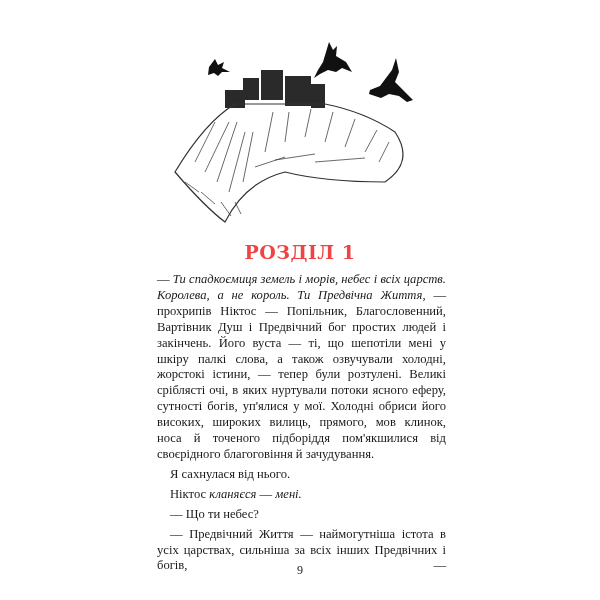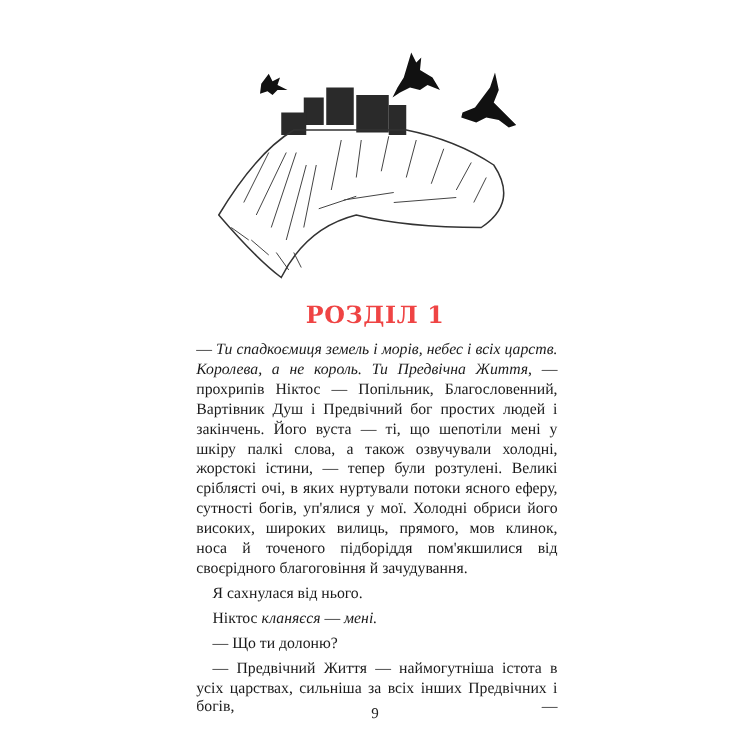--- a/index.html
+++ b/index.html
@@ -44,17 +44,17 @@
 <div class="chapter-title">РОЗДІЛ 1</div>
 
 <div class="text-block">
   <p>
     <span>— </span><i>Ти спадкоємиця земель і морів, небес і всіх царств. Королева, а не король. Ти Предвічна Життя</i><span>, — прохрипів Ніктос — Попільник, Благословенний, Вартівник Душ і Предвічний бог простих людей і закінчень. Його вуста — ті, що шепотіли мені у шкіру палкі слова, а також озвучували холодні, жорстокі істини, — тепер були розтулені. Великі сріблясті очі, в яких нуртували потоки ясного еферу, сутності богів, уп'ялися у мої. Холодні обриси його високих, широких вилиць, прямого, мов клинок, носа й точеного підборіддя пом'якшилися від своєрідного благоговіння й зачудування.</span>
   </p>
   <p class="indent">Я сахнулася від нього.</p>
   <p class="indent">
     <span>Ніктос </span><i>кланяєся</i><span> — </span><i>мені.</i>
   </p>
-  <p class="indent">— Що ти долоню?</p>
+  <p class="indent">— Що ти небес?</p>
   <p class="indent last-line">— Предвічний Життя — наймогутніша істота в усіх царствах, сильніша за всіх інших Предвічних і богів, —</p>
 </div>
 
 <div class="page-number">9</div>
 
 </body></html>

